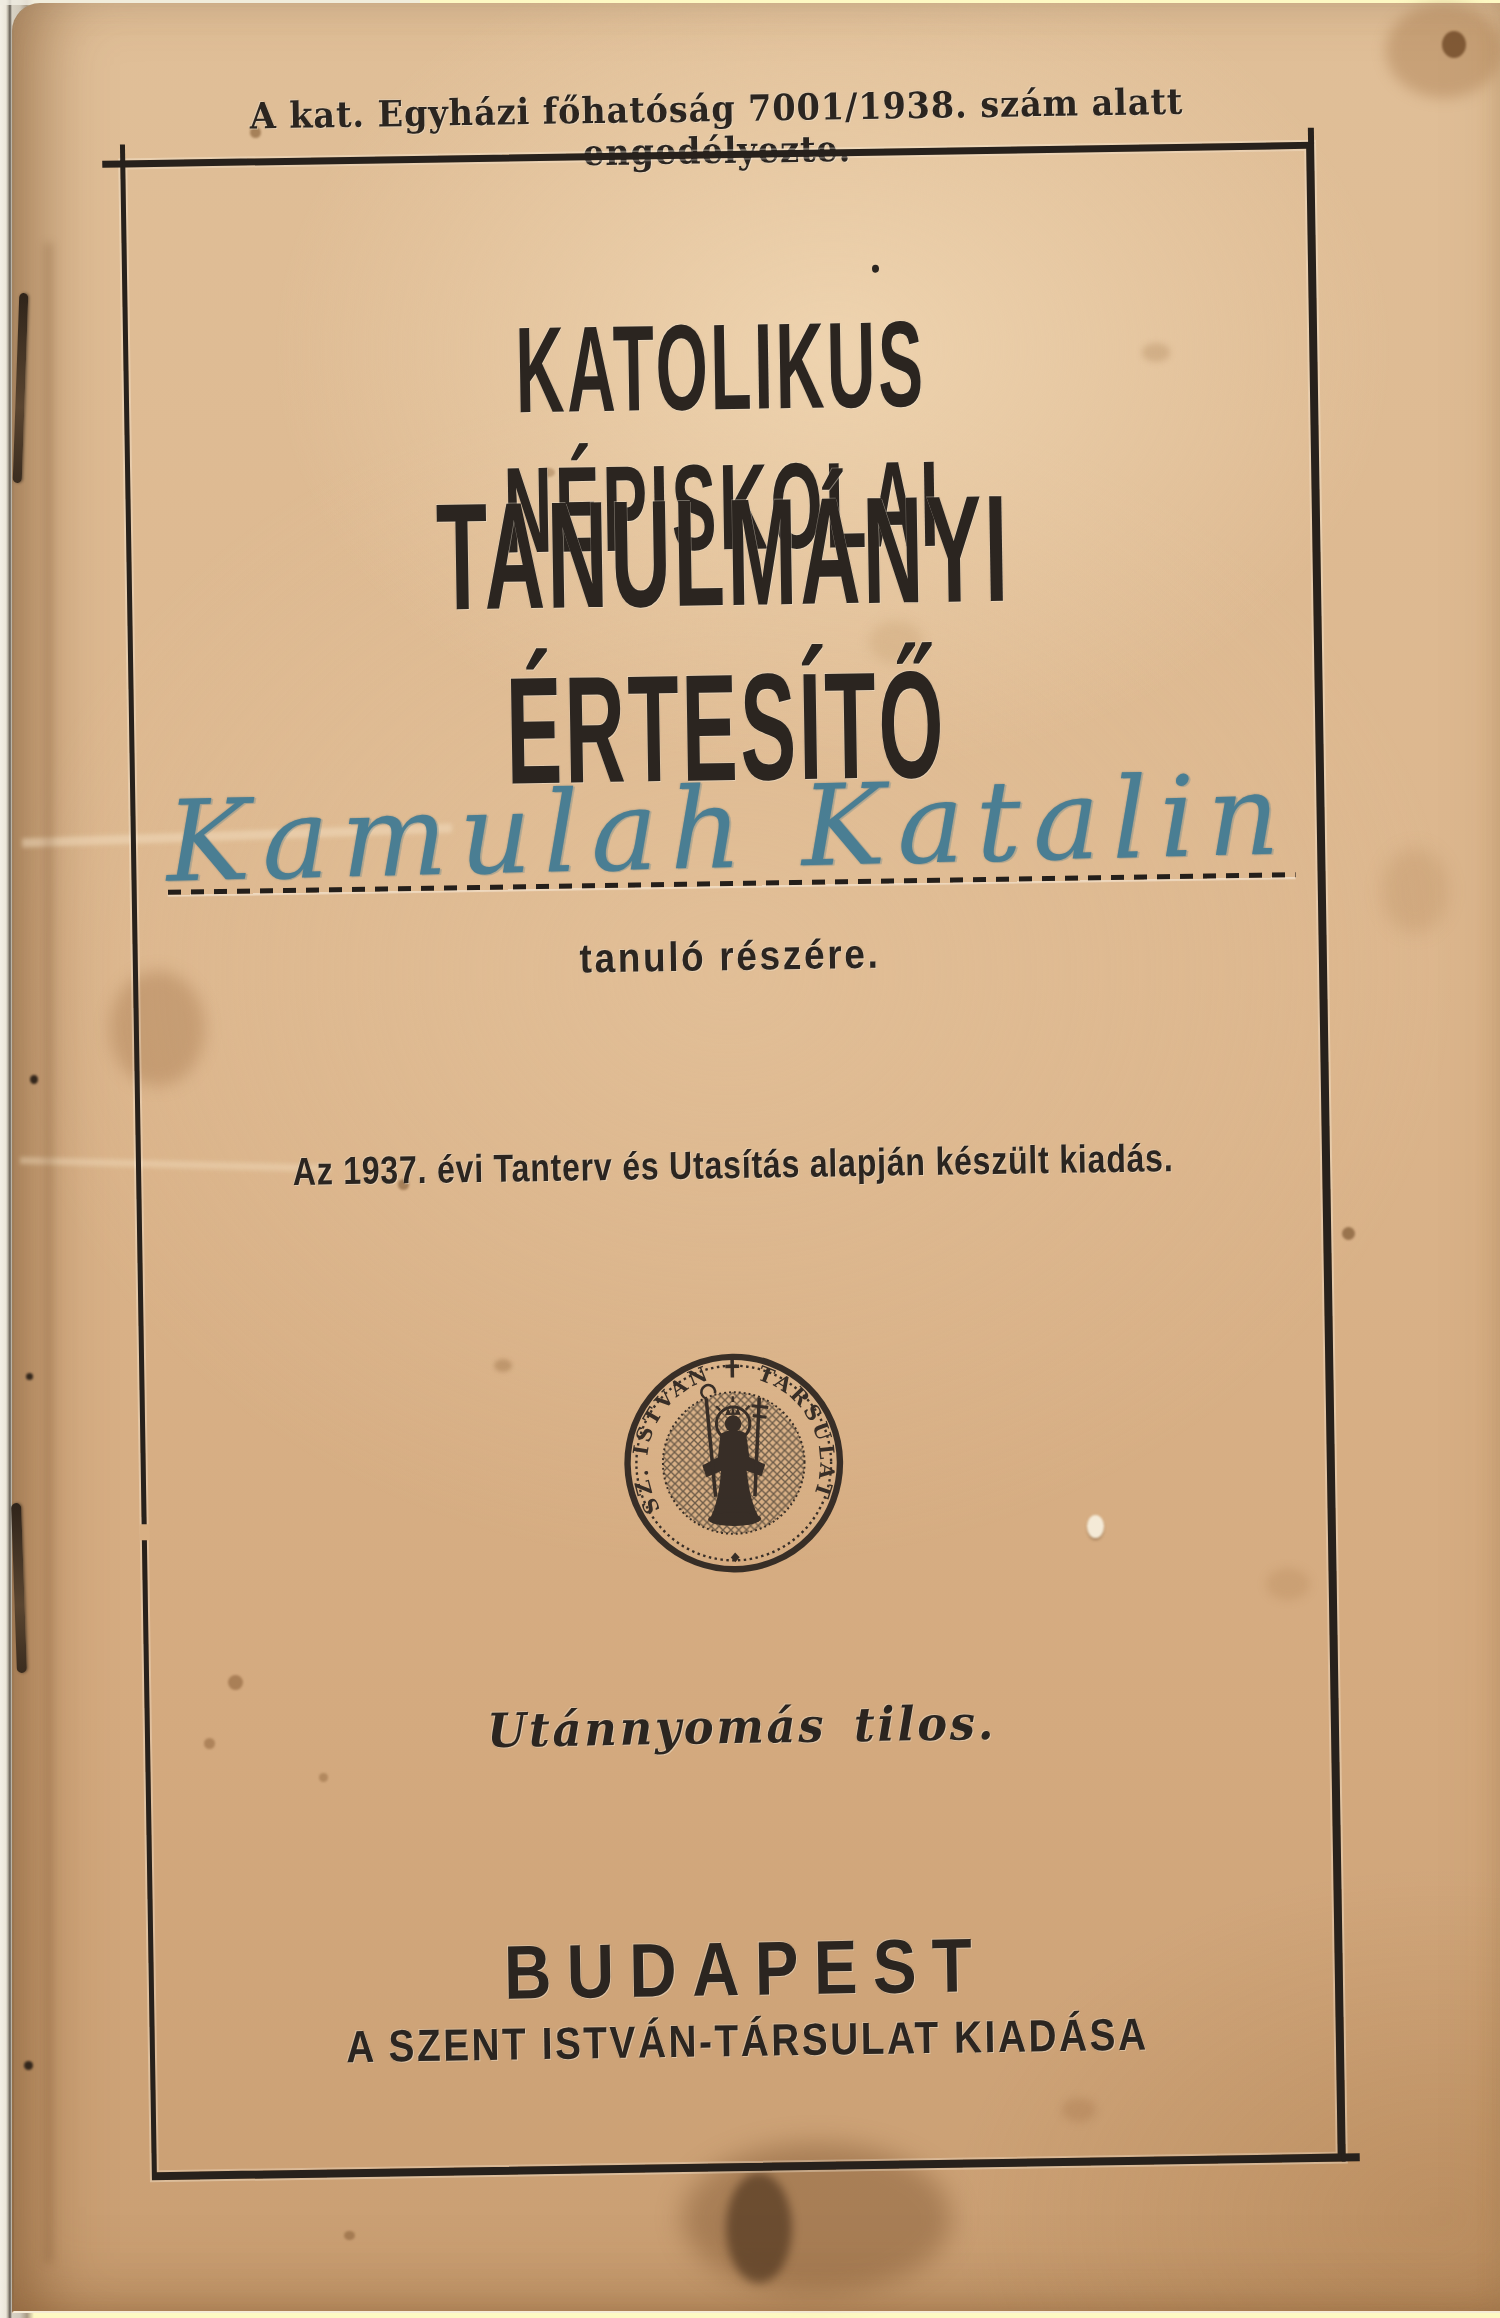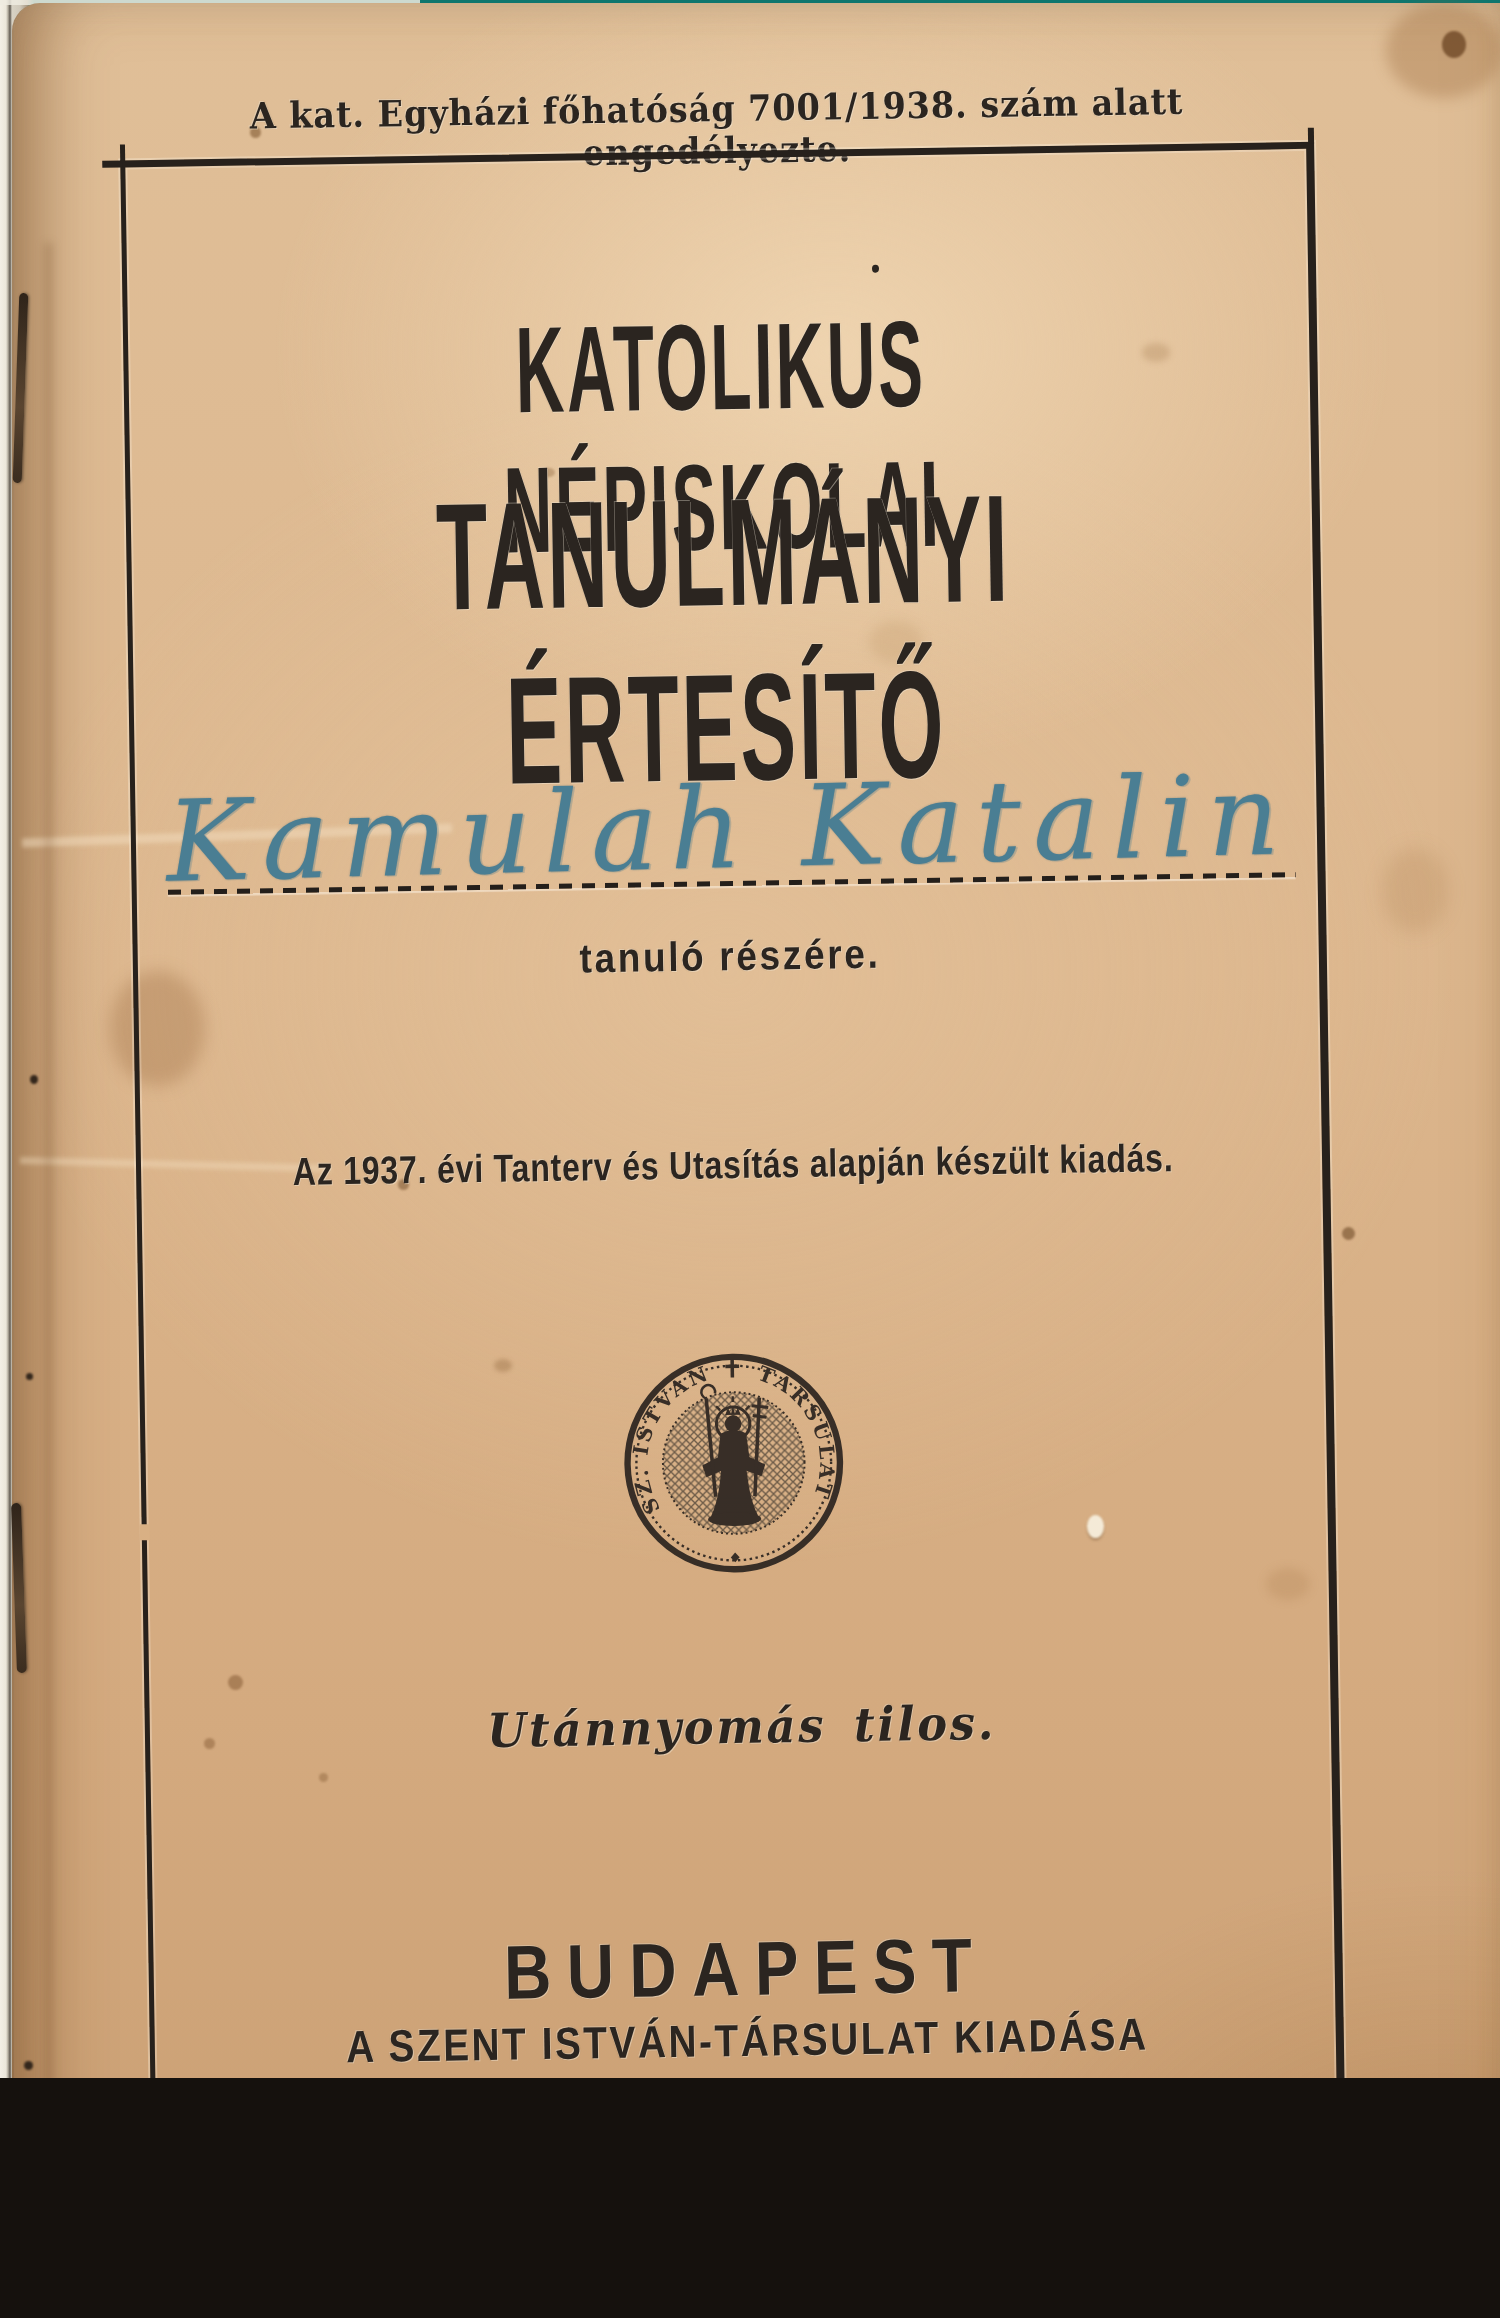--- a/index.html
+++ b/index.html
@@ -1,16 +1,16 @@
 <!DOCTYPE html>
 <html><head>
 <meta charset="utf-8">
 <style>
   html,body{margin:0;padding:0;background:#15110d;}
-  .scan{position:relative;width:1500px;height:2078px;overflow:hidden;background:#0f766e;
+  .scan{position:relative;width:1500px;height:2318px;overflow:hidden;background:#fef9c3;
         font-family:"Liberation Sans",sans-serif;}
   
   .scan-strip{position:absolute;left:0;top:0;width:34px;height:100%;
       background:linear-gradient(90deg,#f3efe5 0,#ece7da 6px,#b5aea0 8px,#5e584f 10px,#d8d2c4 12px,#d0c9bb 20px,#a99a85 27px,rgba(0,0,0,0) 34px);}
   .scan-strip-top{position:absolute;left:0;top:0;width:420px;height:5px;background:#efebe0;opacity:.85;}
   
   .paper{position:absolute;left:12px;top:3px;width:1488px;height:2308px;
       border-radius:28px 0 0 0;
       border-left:2px solid rgba(92,62,32,.45);
       border-bottom:2px solid rgba(250,242,226,.85);

